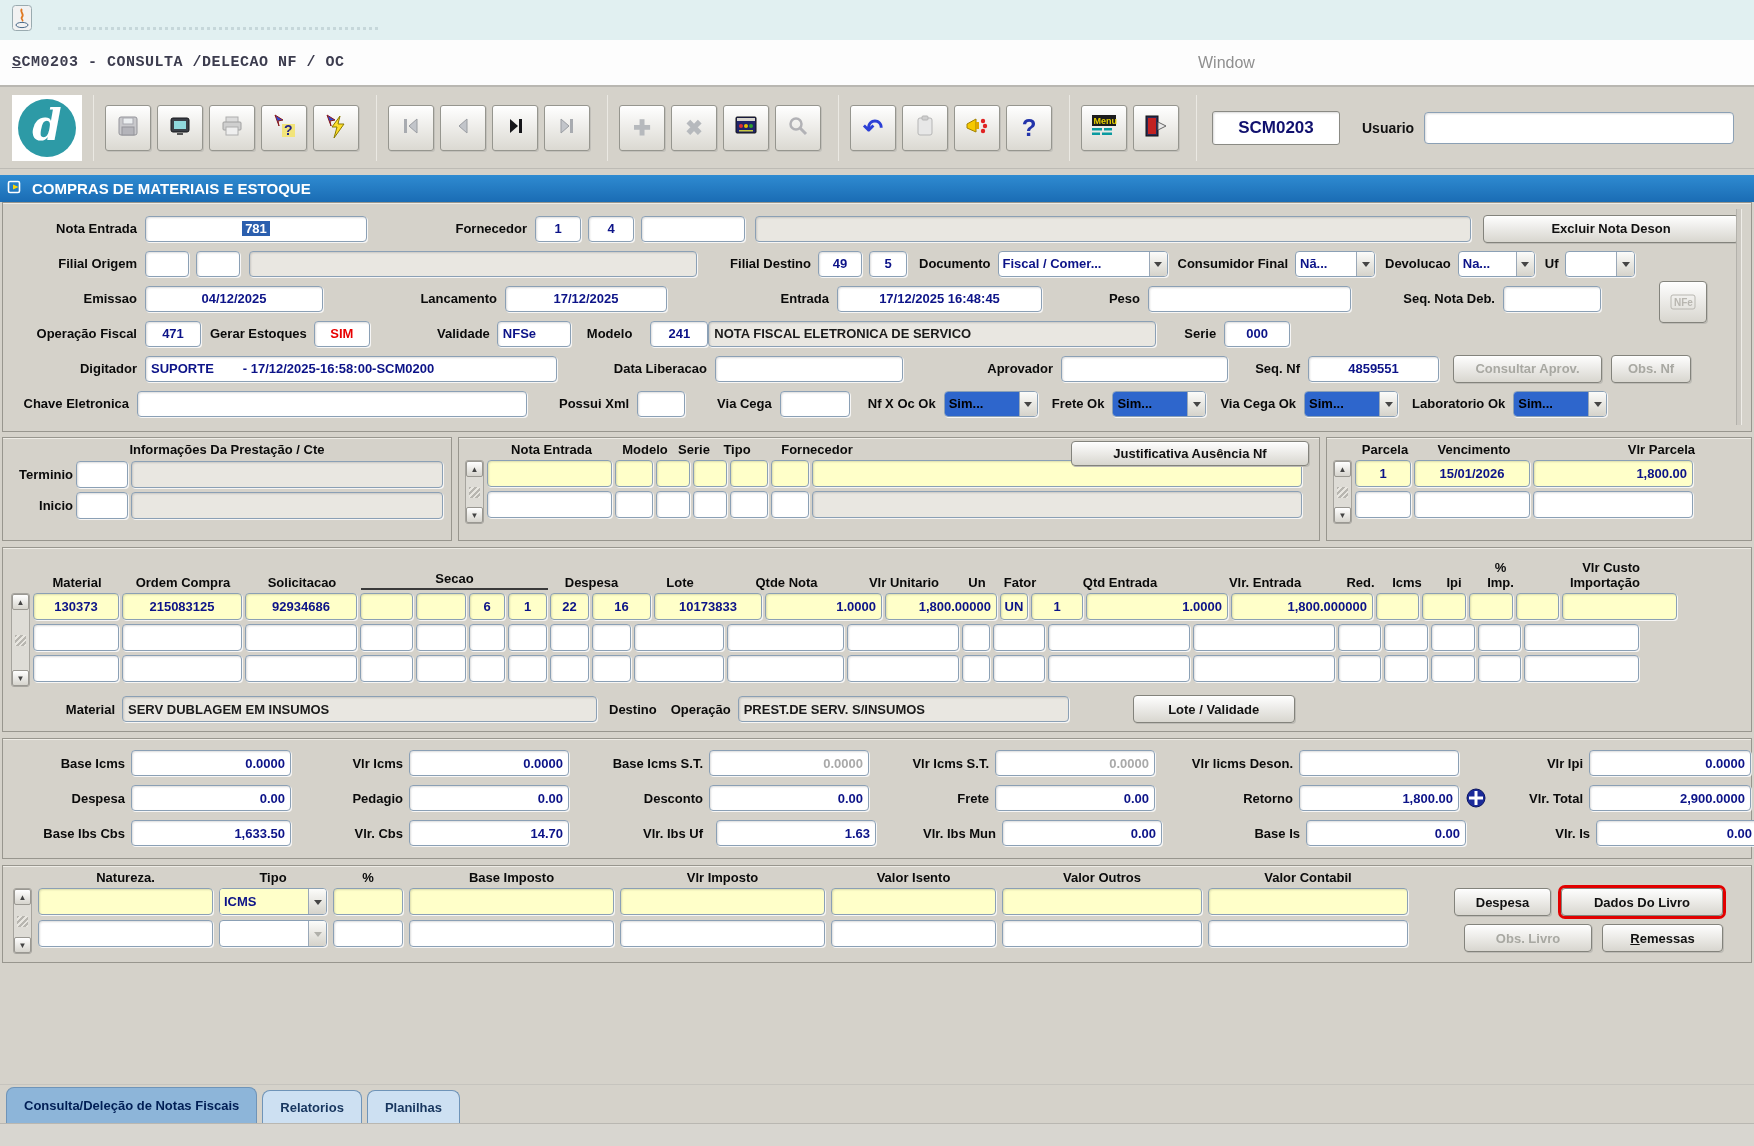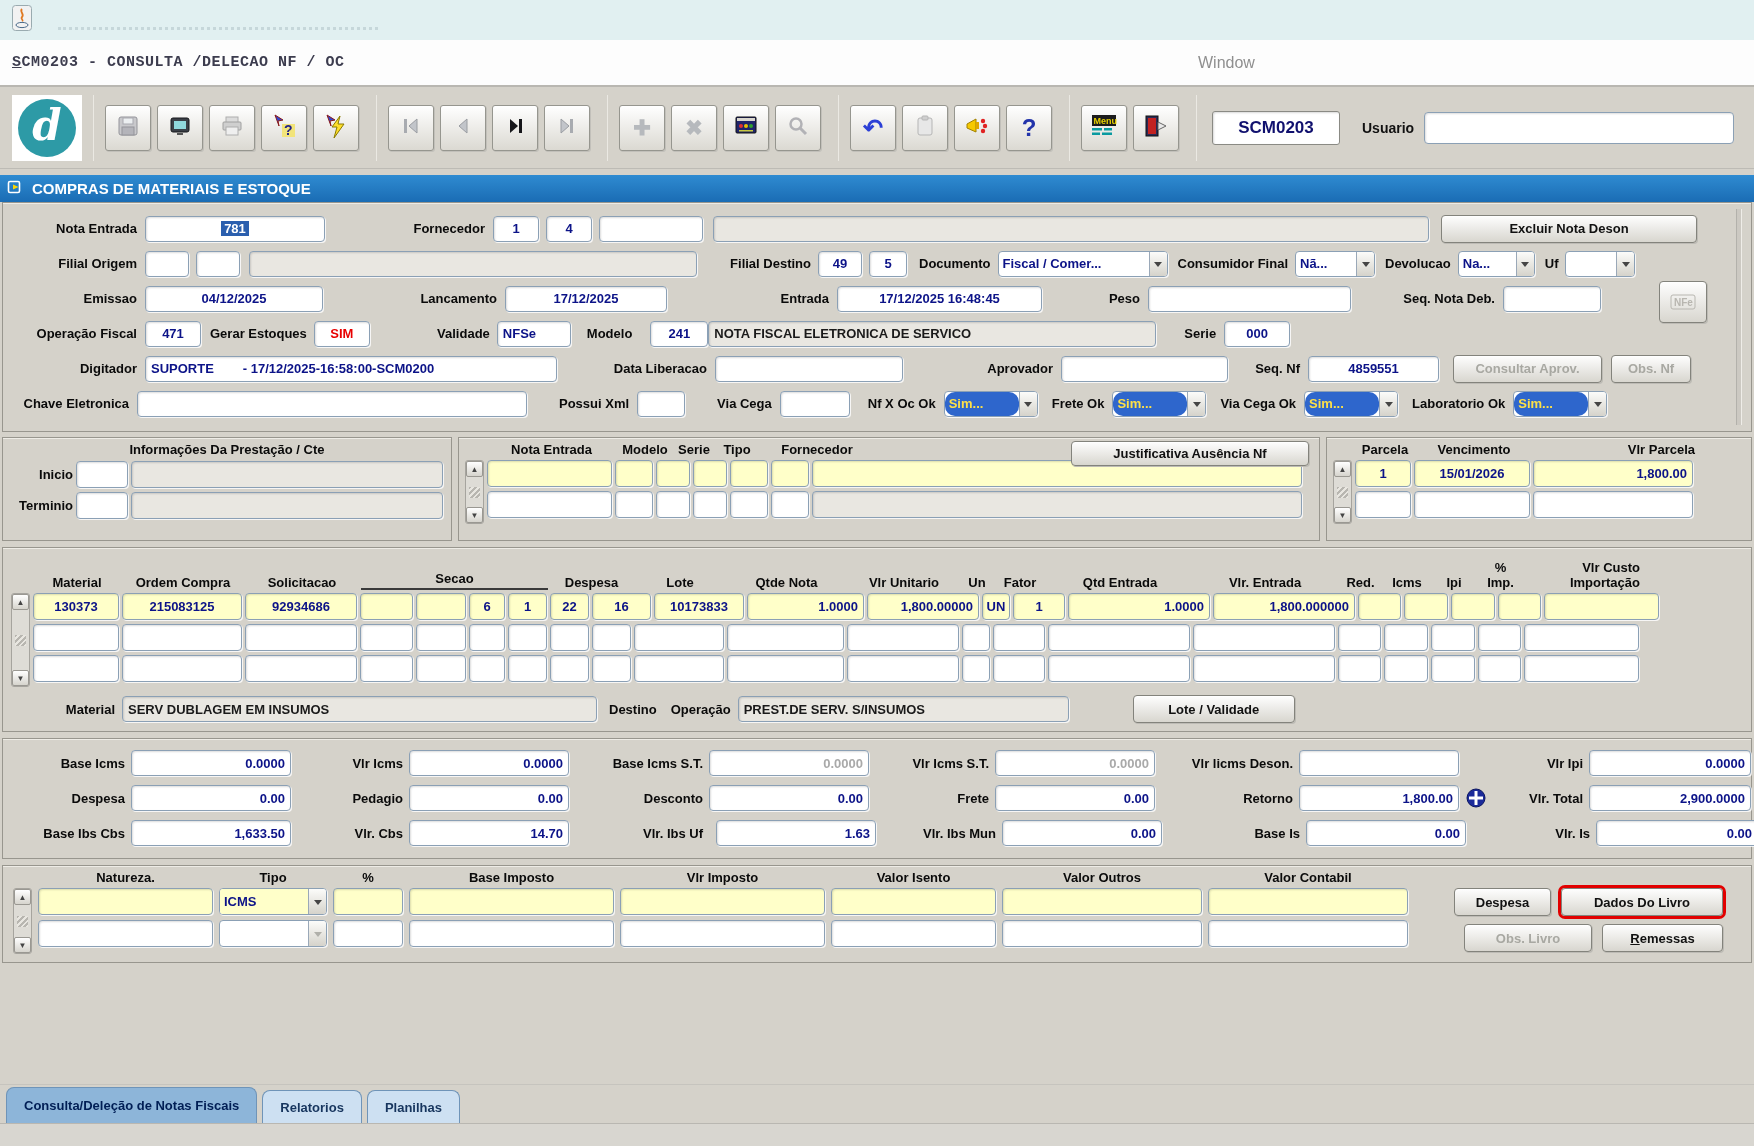--- a/index.html
+++ b/index.html
@@ -29,21 +29,21 @@
 .lbl { font-weight:bold; color:#0a0a0a; text-align:right; white-space:nowrap; }
 .fld { height:26px; background:#fff; border:1px solid #8ba0b5; border-radius:4px; box-shadow:inset 1px 1px 2px #00000024, 1px 1px 0 #ffffffcc; color:#0c1388; font-weight:bold; display:flex; align-items:center; padding:0 5px; white-space:pre; overflow:hidden; }
 .fld.c { justify-content:center; } .fld.r { justify-content:flex-end; }
 .fld.ro { background:#e9e7e1; color:#1a1a1a; }
 .fld.yl { background:#ffffc9; }
 .fld.dim { color:#a9a9a9; }
 .fld .redtx { color:#e80000; }
 .selhl { background:#2b5fae; color:#fff; padding:0 3px; }
 .combo { display:flex; height:26px; border:1px solid #8ba0b5; border-radius:4px; overflow:hidden; box-shadow:1px 1px 0 #ffffffcc; background:#fff; }
 .combo .val { flex:1; color:#0c1388; font-weight:bold; display:flex; align-items:center; padding:0 4px; white-space:nowrap; overflow:hidden; }
-.combo.blue .val { background:#2e66cc; color:#fde047;border-radius:10px; }
+.combo.blue .val { background:#2e66cc; color:#000000; }
 .combo.yl .val { background:#ffffc9; }
 .combo .arr { width:18px; background:linear-gradient(#fcfcfa,#d5d3cb); border-left:1px solid #9aa8b8; display:flex; align-items:center; justify-content:center; }
 .combo .arr::after { content:""; border:4px solid transparent; border-top:5px solid #454545; margin-top:5px; }
 .combo.dis .arr::after { border-top-color:#b0b0aa; }
 .btn { height:28px; background:linear-gradient(#fefefe,#d8d6cf); border:1px solid #83837c; border-radius:4px; font-weight:bold; color:#111; display:flex; align-items:center; justify-content:center; padding:0 10px; box-shadow:inset 0 1px 0 #fff, 1px 1px 0 #bdbbb5; white-space:nowrap; }
 .btn.dis { color:#a8a8a2; }
 .btn.redbox { box-shadow:0 0 0 3px #e20000, inset 0 1px 0 #fff; }
 .vscroll { width:19px; align-self:stretch; background:#dedcd6; border:1px solid #a6a49e; border-radius:3px; display:flex; flex-direction:column; align-items:center; }
 .vscroll .sb { width:17px; height:16px; background:linear-gradient(#ffffff,#d6d4cd); border:1px solid #9a9892; border-radius:2px; font-size:8px; color:#444; display:flex; align-items:center; justify-content:center; }
 .vscroll .mid { flex:1; width:17px; display:flex; align-items:center; justify-content:center; }
@@ -223,21 +223,21 @@
         <polygon points="6,5.5 11.5,8 6,10.5" fill="#ffd700"></polygon>
       </svg></span>
   <span>COMPRAS DE MATERIAIS E ESTOQUE</span>
 </div>
 
 <div class="panel" style="padding:4px 0 6px 0;">
   <div class="ridge" style="right:9px; top:6px; bottom:6px;"></div>
 
   <div class="frow">
     <span class="lbl sp" style="width:122px">Nota Entrada</span>
-    <div class="fld c sp" style="width:180px;margin-left:8px"><span class="selhl">781</span></div>
+    <div class="fld c sp" style="width:222px;margin-left:8px"><span class="selhl">781</span></div>
     <span class="lbl sp" style="width:118px;margin-left:42px">Fornecedor</span>
     <div class="fld c sp" style="width:46px;margin-left:8px">1</div>
     <div class="fld c sp" style="width:46px;margin-left:7px">4</div>
     <div class="fld sp" style="width:104px;margin-left:7px"></div>
     <div class="fld ro sp" style="width:716px;margin-left:10px"></div>
     <div class="btn sp" style="width:256px;margin-left:12px">Excluir Nota Deson</div>
   </div>
 
   <div class="frow">
     <span class="lbl sp" style="width:122px">Filial Origem</span>
@@ -343,26 +343,26 @@
         <div class="val">Sim...</div>
         <div class="arr"></div>
       </div>
   </div>
 </div>
 
 <div style="display:flex; gap:6px; margin:5px 2px 0 2px; height:104px;">
   <div class="panel" style="flex:0 0 450px; margin:0; padding:2px 6px;">
     <div class="hdr" style="margin-top:2px">Informações Da Prestação / Cte</div>
     <div class="trow">
-      <span class="lbl" style="width:64px">Inicio</span>
+      <span class="lbl" style="width:64px">Terminio</span>
       <div class="fld cell" style="width:52px"></div>
       <div class="fld ro cell" style="width:312px"></div>
     </div>
     <div class="trow">
-      <span class="lbl" style="width:64px">Terminio</span>
+      <span class="lbl" style="width:64px">Inicio</span>
       <div class="fld cell" style="width:52px"></div>
       <div class="fld ro cell" style="width:312px"></div>
     </div>
   </div>
 
   <div class="panel" style="flex:0 0 862px; margin:0; padding:2px 6px;">
     <div style="display:flex; gap:3px; padding-left:24px; margin-top:2px;">
       <div class="hdr" style="width:125px">Nota Entrada</div>
       <div class="hdr" style="width:56px">Modelo</div>
       <div class="hdr" style="width:36px">Serie</div>
@@ -463,21 +463,21 @@
       <div class="trow" style="margin-top:0">
         <div class="fld yl c cell" style="width:86px">130373</div>
         <div class="fld yl c cell" style="width:120px">215083125</div>
         <div class="fld yl c cell" style="width:112px">92934686</div>
         <div class="fld yl c cell" style="width:53px"></div>
         <div class="fld yl c cell" style="width:50px"></div>
         <div class="fld yl c cell" style="width:36px">6</div>
         <div class="fld yl c cell" style="width:39px">1</div>
         <div class="fld yl c cell" style="width:39px">22</div>
         <div class="fld yl c cell" style="width:59px">16</div>
-        <div class="fld yl c cell" style="width:90px">10173833</div>
+        <div class="fld yl c cell" style="width:108px">10173833</div>
         <div class="fld yl r cell" style="width:117px">1.0000</div>
         <div class="fld yl r cell" style="width:112px">1,800.00000</div>
         <div class="fld yl c cell" style="width:28px;padding:0 2px">UN</div>
         <div class="fld yl c cell" style="width:52px">1</div>
         <div class="fld yl r cell" style="width:142px">1.0000</div>
         <div class="fld yl r cell" style="width:142px">1,800.000000</div>
         <div class="fld yl cell" style="width:43px"></div>
         <div class="fld yl cell" style="width:44px"></div>
         <div class="fld yl cell" style="width:44px"></div>
         <div class="fld yl cell" style="width:43px"></div>

